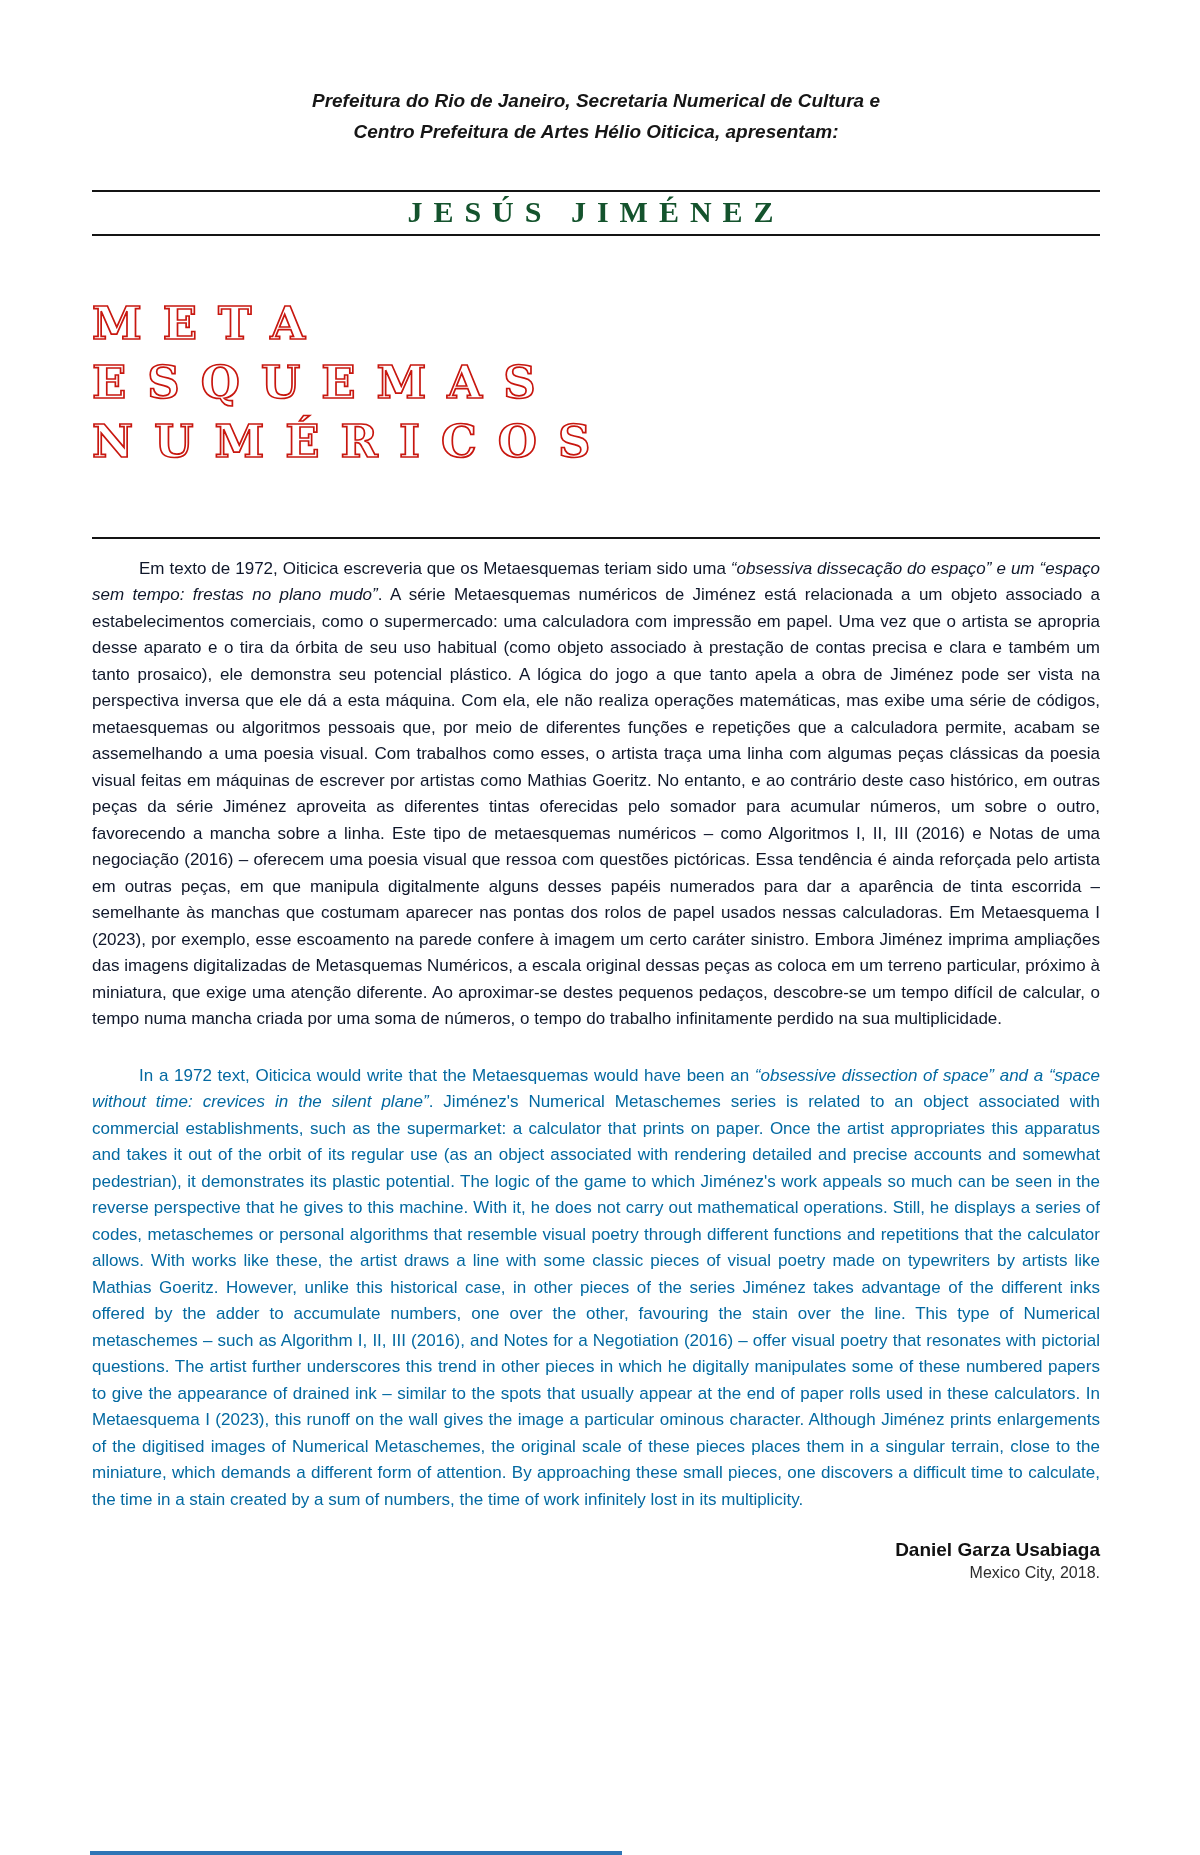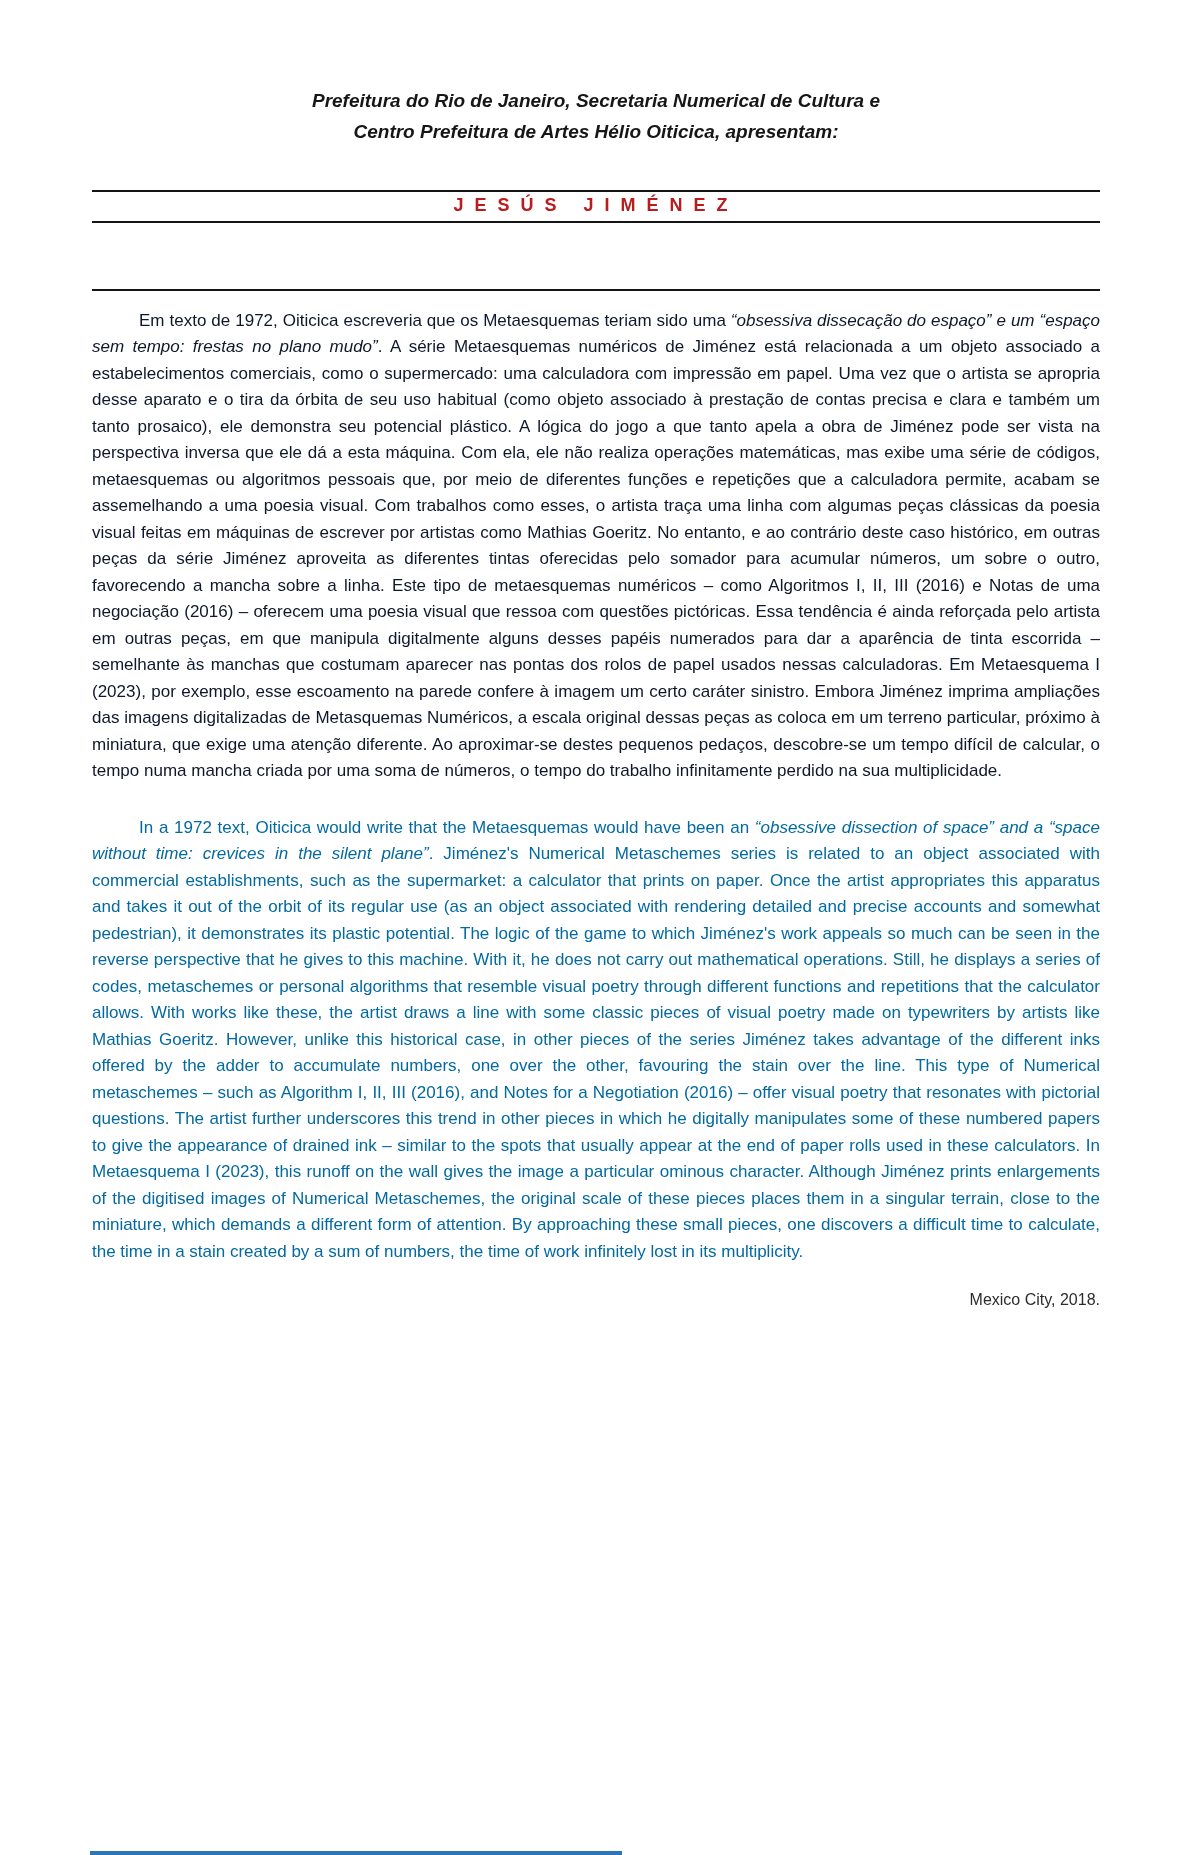--- a/index.html
+++ b/index.html
@@ -27,24 +27,25 @@
 
   .name-band {
     margin-top: 42px;
     border-top: 2px solid #141414;
     border-bottom: 2px solid #141414;
     text-align: center;
     padding: 3px 0 5px 0;
   }
   .artist-name {
     font-weight: bold;
-    font-size: 18px;
+    font-size: 30px;
     letter-spacing: 11px;
-    color: #b91c1c;
+    color: #14532d;
     white-space: nowrap;
+    font-family: Liberation Serif, serif;
   }
 
   .deco-title {
     margin-top: 58px;
     font-family: "DejaVu Serif", serif;
     font-weight: bold;
     font-size: 45px;
     line-height: 59px;
     letter-spacing: 21px;
     color: transparent;
@@ -88,27 +89,33 @@
 
     <div class="presenter">
       <div>Prefeitura do Rio de Janeiro, Secretaria Numerical de Cultura e</div>
       <div>Centro Prefeitura de Artes Hélio Oiticica, apresentam:</div>
     </div>
 
     <div class="name-band">
       <span class="artist-name">JESÚS JIMÉNEZ</span>
     </div>
 
+    <div class="deco-title">
+      <div>META</div>
+      <div>ESQUEMAS</div>
+      <div>NUMÉRICOS</div>
+    </div>
 
     <div class="title-rule"></div>
 
     <p class="para para-pt"><span>Em texto de 1972, Oiticica escreveria que os Metaesquemas teriam sido uma </span><i>“obsessiva dissecação do espaço” e um “espaço sem tempo: frestas no plano mudo”</i><span>. A série Metaesquemas numéricos de Jiménez está relacionada a um objeto associado a estabelecimentos comerciais, como o supermercado: uma calculadora com impressão em papel. Uma vez que o artista se apropria desse aparato e o tira da órbita de seu uso habitual (como objeto associado à prestação de contas precisa e clara e também um tanto prosaico), ele demonstra seu potencial plástico. A lógica do jogo a que tanto apela a obra de Jiménez pode ser vista na perspectiva inversa que ele dá a esta máquina. Com ela, ele não realiza operações matemáticas, mas exibe uma série de códigos, metaesquemas ou algoritmos pessoais que, por meio de diferentes funções e repetições que a calculadora permite, acabam se assemelhando a uma poesia visual. Com trabalhos como esses, o artista traça uma linha com algumas peças clássicas da poesia visual feitas em máquinas de escrever por artistas como Mathias Goeritz. No entanto, e ao contrário deste caso histórico, em outras peças da série Jiménez aproveita as diferentes tintas oferecidas pelo somador para acumular números, um sobre o outro, favorecendo a mancha sobre a linha. Este tipo de metaesquemas numéricos – como Algoritmos I, II, III (2016) e Notas de uma negociação (2016) – oferecem uma poesia visual que ressoa com questões pictóricas. Essa tendência é ainda reforçada pelo artista em outras peças, em que manipula digitalmente alguns desses papéis numerados para dar a aparência de tinta escorrida – semelhante às manchas que costumam aparecer nas pontas dos rolos de papel usados nessas calculadoras. Em Metaesquema I (2023), por exemplo, esse escoamento na parede confere à imagem um certo caráter sinistro. Embora Jiménez imprima ampliações das imagens digitalizadas de Metasquemas Numéricos, a escala original dessas peças as coloca em um terreno particular, próximo à miniatura, que exige uma atenção diferente. Ao aproximar-se destes pequenos pedaços, descobre-se um tempo difícil de calcular, o tempo numa mancha criada por uma soma de números, o tempo do trabalho infinitamente perdido na sua multiplicidade.</span></p>
 
     <p class="para para-en"><span>In a 1972 text, Oiticica would write that the Metaesquemas would have been an </span><i>“obsessive dissection of space” and a “space without time: crevices in the silent plane”</i><span>. Jiménez's Numerical Metaschemes series is related to an object associated with commercial establishments, such as the supermarket: a calculator that prints on paper. Once the artist appropriates this apparatus and takes it out of the orbit of its regular use (as an object associated with rendering detailed and precise accounts and somewhat pedestrian), it demonstrates its plastic potential. The logic of the game to which Jiménez's work appeals so much can be seen in the reverse perspective that he gives to this machine. With it, he does not carry out mathematical operations. Still, he displays a series of codes, metaschemes or personal algorithms that resemble visual poetry through different functions and repetitions that the calculator allows. With works like these, the artist draws a line with some classic pieces of visual poetry made on typewriters by artists like Mathias Goeritz. However, unlike this historical case, in other pieces of the series Jiménez takes advantage of the different inks offered by the adder to accumulate numbers, one over the other, favouring the stain over the line. This type of Numerical metaschemes – such as Algorithm I, II, III (2016), and Notes for a Negotiation (2016) – offer visual poetry that resonates with pictorial questions. The artist further underscores this trend in other pieces in which he digitally manipulates some of these numbered papers to give the appearance of drained ink – similar to the spots that usually appear at the end of paper rolls used in these calculators. In Metaesquema I (2023), this runoff on the wall gives the image a particular ominous character. Although Jiménez prints enlargements of the digitised images of Numerical Metaschemes, the original scale of these pieces places them in a singular terrain, close to the miniature, which demands a different form of attention. By approaching these small pieces, one discovers a difficult time to calculate, the time in a stain created by a sum of numbers, the time of work infinitely lost in its multiplicity.</span></p>
 
     <div class="signature">
+      <div class="sig-name">Daniel Garza Usabiaga</div>
       <div class="sig-place">Mexico City, 2018.</div>
     </div>
 
   </div>
 
   <div class="accent-bar" style="background-color: rgb(46, 117, 182);"></div>
 </div>
 
 </body></html>

